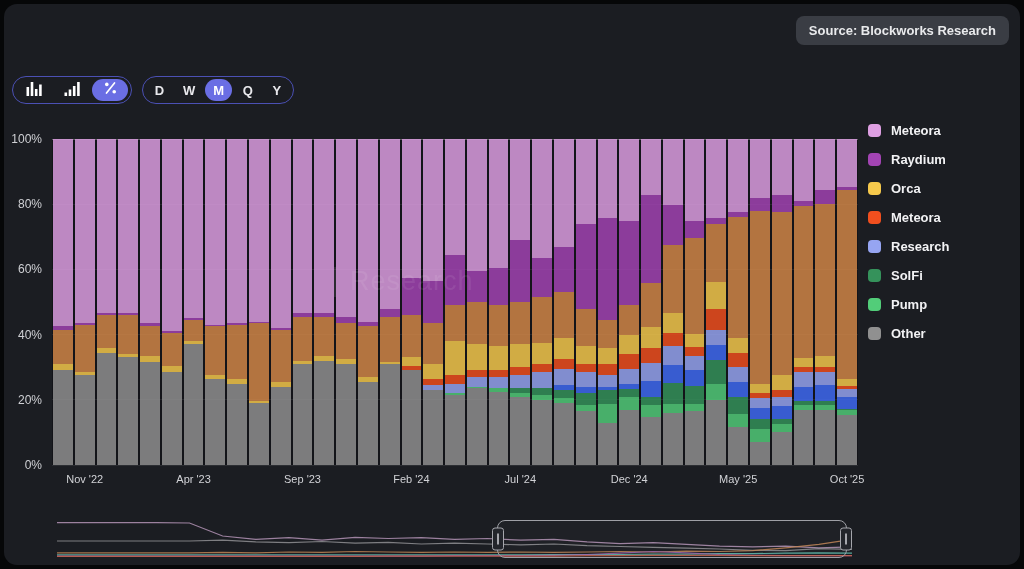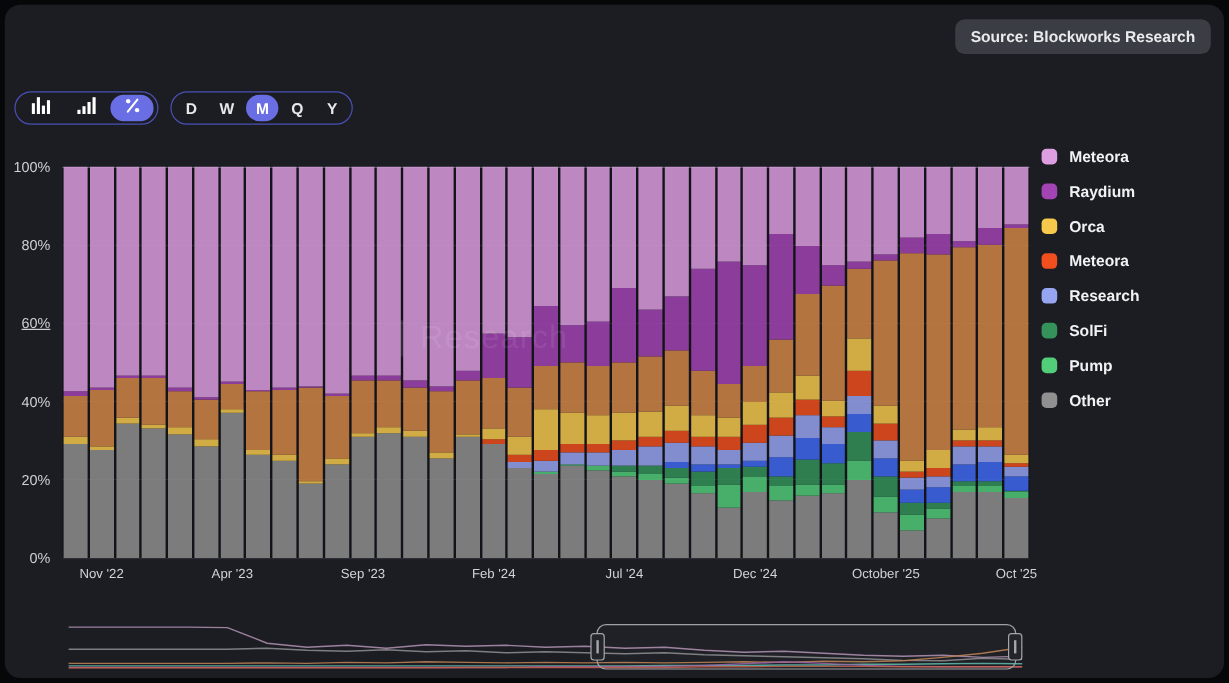--- a/index.html
+++ b/index.html
@@ -89,21 +89,21 @@
         <div class="interval-btn selected">M</div>
         <div class="interval-btn">Q</div>
         <div class="interval-btn">Y</div>
       </div>
   </div>
 
   <div class="ylabels">
       <div class="ylabel" style="bottom: 0%;">0%</div>
       <div class="ylabel" style="bottom: 20%;">20%</div>
       <div class="ylabel" style="bottom: 40%;">40%</div>
-      <div class="ylabel" style="bottom: 60%; text-decoration: underline;">60%</div>
+      <div class="ylabel" style="bottom: 60%;">60%</div>
       <div class="ylabel" style="bottom: 80%;">80%</div>
       <div class="ylabel" style="bottom: 100%;">100%</div>
     </div>
 
   <div class="plot">
     <div class="gridline" style="bottom: calc(0% - 0.5px);"></div>
       <div class="gridline" style="bottom: calc(20% - 0.5px);"></div>
       <div class="gridline" style="bottom: calc(40% - 0.5px);"></div>
       <div class="gridline" style="bottom: calc(60% - 0.5px);"></div>
       <div class="gridline" style="bottom: calc(80% - 0.5px);"></div>
@@ -466,21 +466,21 @@
     <span class="wm-suffix">Research</span>
   </div>
 
   <div class="xlabels">
       <div class="xlabel" style="left: 4.05405%;">Nov '22</div>
       <div class="xlabel" style="left: 17.5676%;">Apr '23</div>
       <div class="xlabel" style="left: 31.0811%;">Sep '23</div>
       <div class="xlabel" style="left: 44.5946%;">Feb '24</div>
       <div class="xlabel" style="left: 58.1081%;">Jul '24</div>
       <div class="xlabel" style="left: 71.6216%;">Dec '24</div>
-      <div class="xlabel" style="left: 85.1351%;">October '25</div>
+      <div class="xlabel" style="left: 85.1351%;">May '25</div>
       <div class="xlabel" style="left: 98.6486%;">Oct '25</div>
     </div>
 
   <div class="legend">
       <div class="legend-item">
         <div class="swatch" style="background: rgb(222, 159, 226);"></div>
         <div class="legend-label">Meteora</div>
       </div>
       <div class="legend-item">
         <div class="swatch" style="background: rgb(163, 68, 180);"></div>

